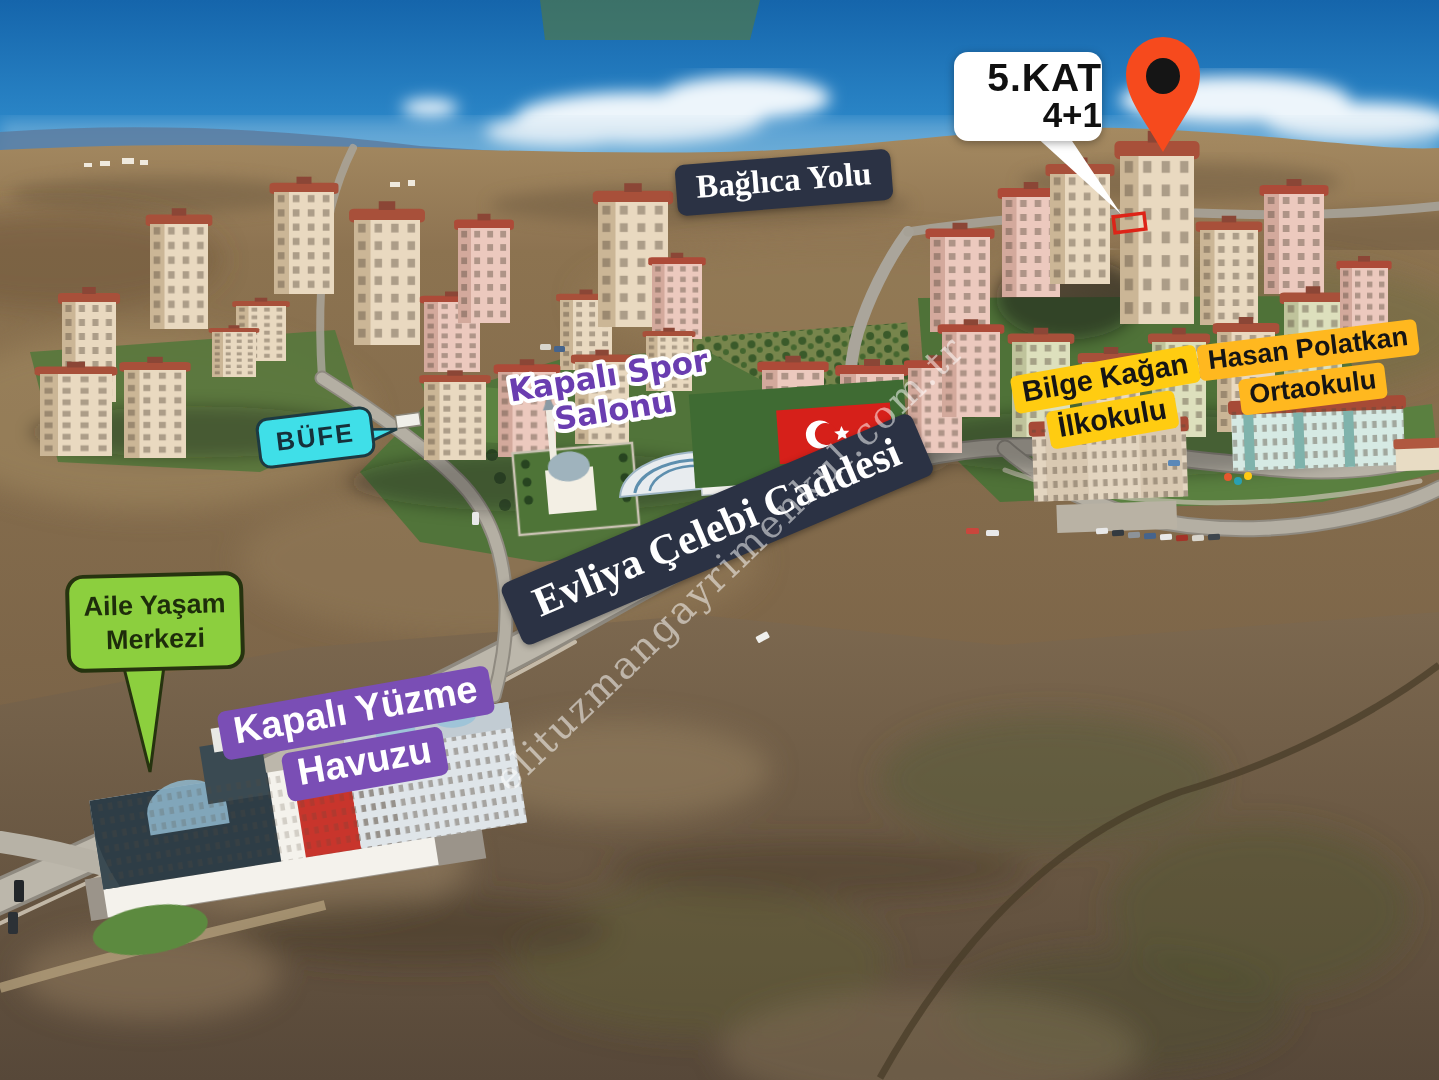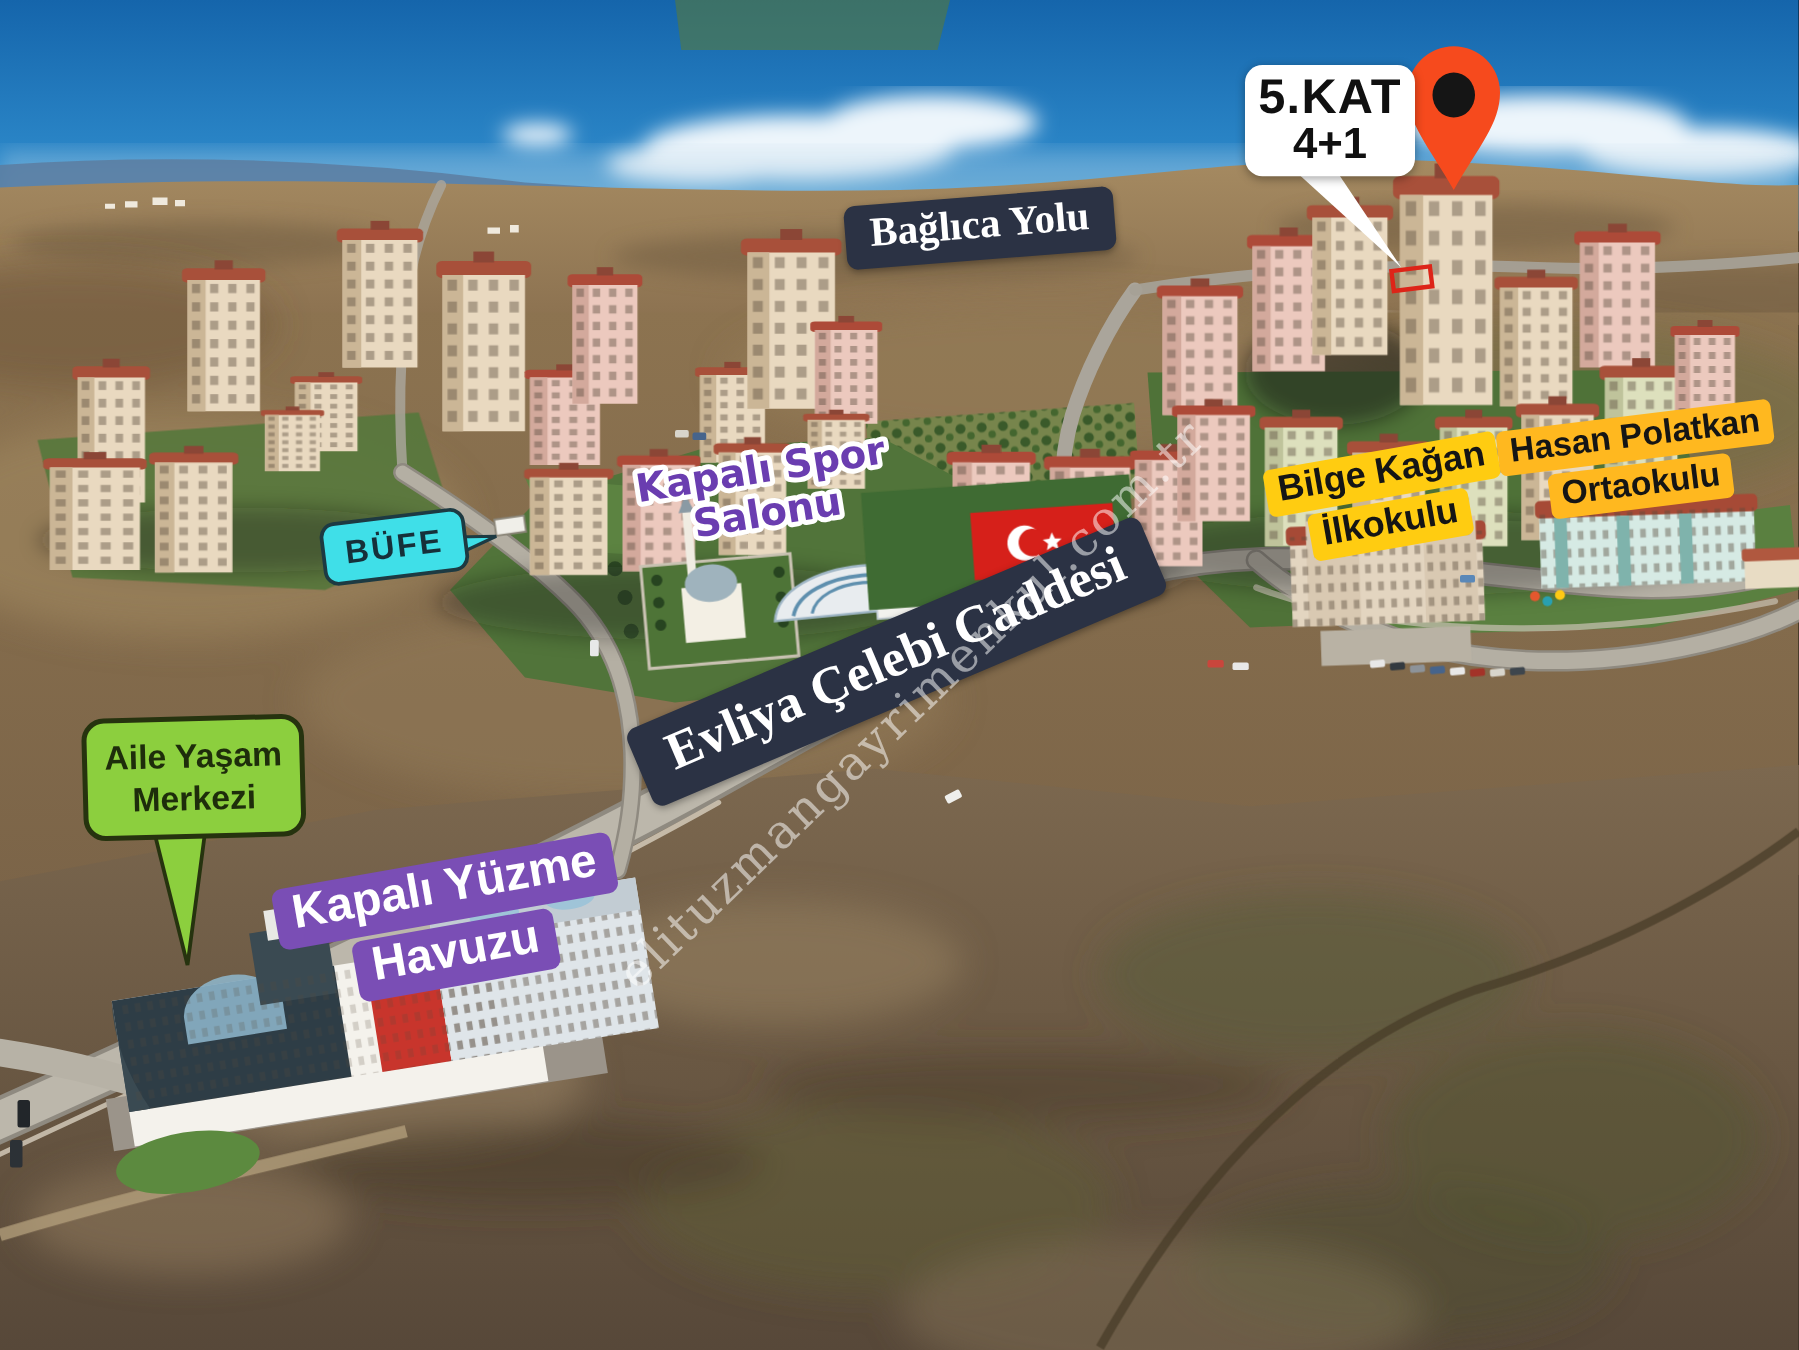--- a/index.html
+++ b/index.html
@@ -8,22 +8,22 @@
   .stage svg{position:absolute;left:0;top:0;}
   .lbl{position:absolute;white-space:nowrap;}
   
   .pill-dark{background:#2b3244;color:#fff;font-family:"Liberation Serif",serif;
              font-weight:700;border-radius:9px;padding:5px 20px 9px;font-size:33px;
              box-shadow:0 2px 6px rgba(0,0,0,.35);}
   .lbl-baglica{left:676px;top:157px;transform:rotate(-4.5deg);}
   .lbl-evliya{left:512px;top:583px;transform-origin:left center;transform:rotate(-23deg);
               font-size:42px;padding:7px 26px 12px;}
   
-  .callout{left:996px;top:52px;width:136px;background:#fff;border-radius:14px;
-           text-align:center;color:#101010;padding:6px 0 9px;
+  .callout{left:954px;top:52px;width:148px;background:#fff;border-radius:14px;
+           text-align:right;color:#101010;padding:6px 0 9px;
            box-shadow:0 2px 8px rgba(0,0,0,.35);}
   .callout .l1{font-size:39px;font-weight:800;line-height:1.0;letter-spacing:1px;}
   .callout .l2{font-size:35px;font-weight:800;line-height:1.0;}
   
   .bufe{left:257px;top:412px;background:#3fdfe8;border:3px solid #1d3a42;border-radius:12px;
         color:#16303a;font-size:26px;font-weight:800;letter-spacing:2px;
         padding:7px 16px;transform:rotate(-7deg);}
   
   .hl-col{display:flex;flex-direction:column;align-items:center;gap:3px;}
   .hl-col span{display:inline-block;border-radius:6px;padding:1px 10px 4px;

